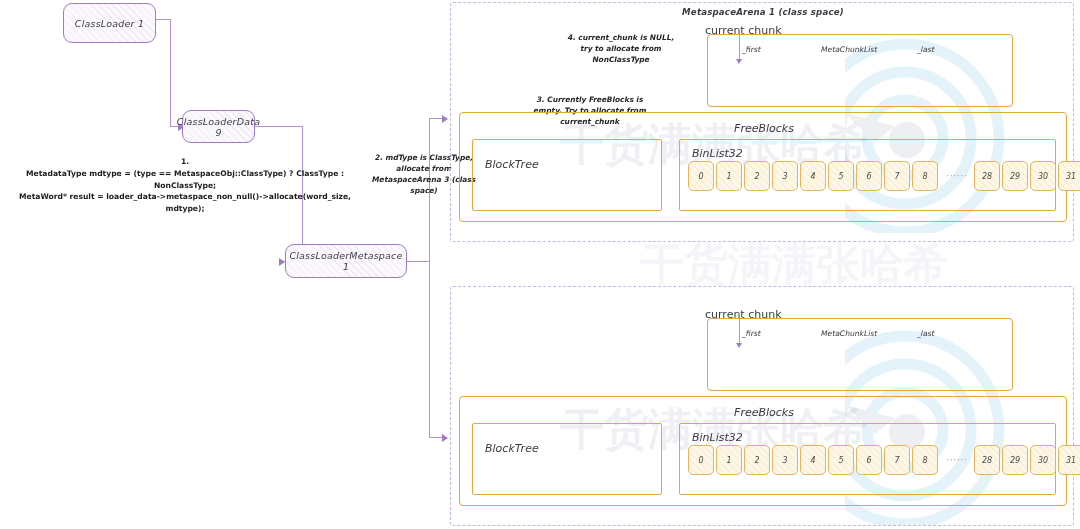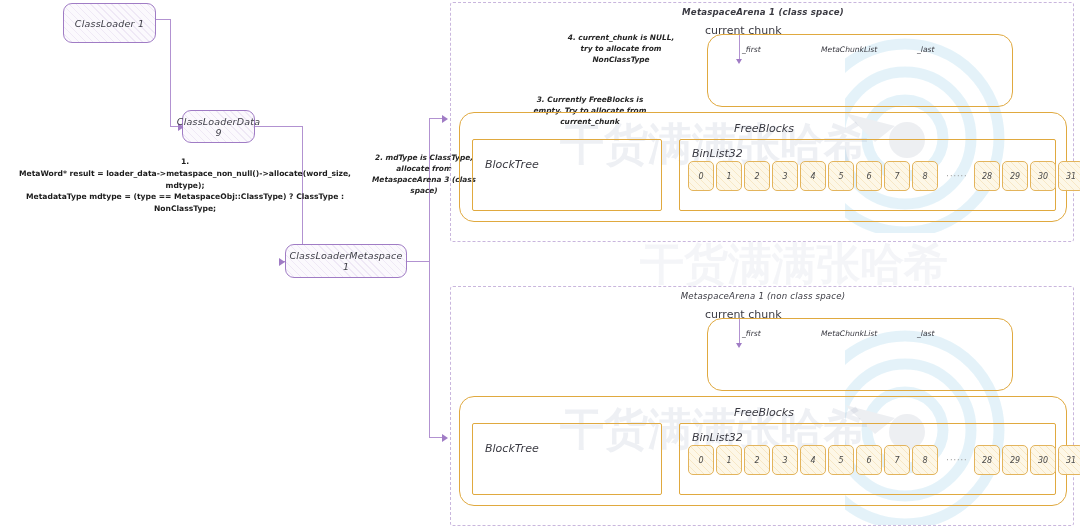--- a/index.html
+++ b/index.html
@@ -84,21 +84,21 @@
     font-size: 8.6px;
     color: #3a3a42;
     text-align: center;
     font-style: italic;
     letter-spacing: .2px;
   }
 
   
   .obox {
     border: 1.25px solid #e0a93f;
-    border-radius: 15px;
+    border-radius: 4px;
     background: transparent;
   }
   .obox-label {
     font-size: 11px;
     color: #3a3a42;
     font-style: italic;
   }
 
   .chunklist-label {
     position: absolute;
@@ -215,22 +215,22 @@
 <div class="abs wire wire-v" style="left:429px; top:118px; height:143px;"></div>
 <div class="abs wire wire-h" style="left:429px; top:118px; width:16px;"></div>
 <div class="abs arrow-r" style="left:442px; top:115px;"></div>
 
 <div class="abs wire wire-v" style="left:429px; top:261px; height:177px;"></div>
 <div class="abs wire wire-h" style="left:429px; top:437px; width:16px;"></div>
 <div class="abs arrow-r" style="left:442px; top:434px;"></div>
 
 <div class="abs code-note" style="left:0px; top:156px; width:370px;">
   <div>1.</div>
+  <div>MetadataType mdtype = (type == MetaspaceObj::ClassType) ? ClassType : NonClassType;</div>
   <div>MetaWord* result = loader_data-&gt;metaspace_non_null()-&gt;allocate(word_size, mdtype);</div>
-  <div>MetadataType mdtype = (type == MetaspaceObj::ClassType) ? ClassType : NonClassType;</div>
 </div>
 
 <div class="abs note" style="left:369px; top:152px; width:110px;">
   <div>2. mdType is ClassType,</div>
   <div>allocate from</div>
   <div>MetaspaceArena 3 (class</div>
   <div>space)</div>
 </div>
 
 <div class="abs note" style="left:510px; top:94px; width:160px;">
@@ -283,21 +283,20 @@
           <div class="bin">29</div>
           <div class="bin">30</div>
           <div class="bin">31</div>
         </div>
     </div>
   </div>
 </div>
 
 <div class="abs panel" style="left:450px; top:286px; width:624px; height:240px;">
 
-  <div class="abs panel-title" style="left:0px; top:4px; width:624px;">MetaspaceArena 1 (non class space)</div>
 
   <div class="abs current-chunk" style="left:254px; top:21px;">current chunk</div>
   <div class="abs wire wire-v" style="left:288px; top:31px; height:27px;"></div>
   <div class="abs arrow-d" style="left:285px; top:56px;"></div>
 
   <div class="abs obox" style="left:256px; top:31px; width:306px; height:73px;">
     <span class="chunklist-label" style="left:34px; top:10px;">_first</span>
     <span class="chunklist-label" style="left:113px; top:10px;">MetaChunkList</span>
     <span class="chunklist-label" style="left:209px; top:10px;">_last</span>
   </div>

